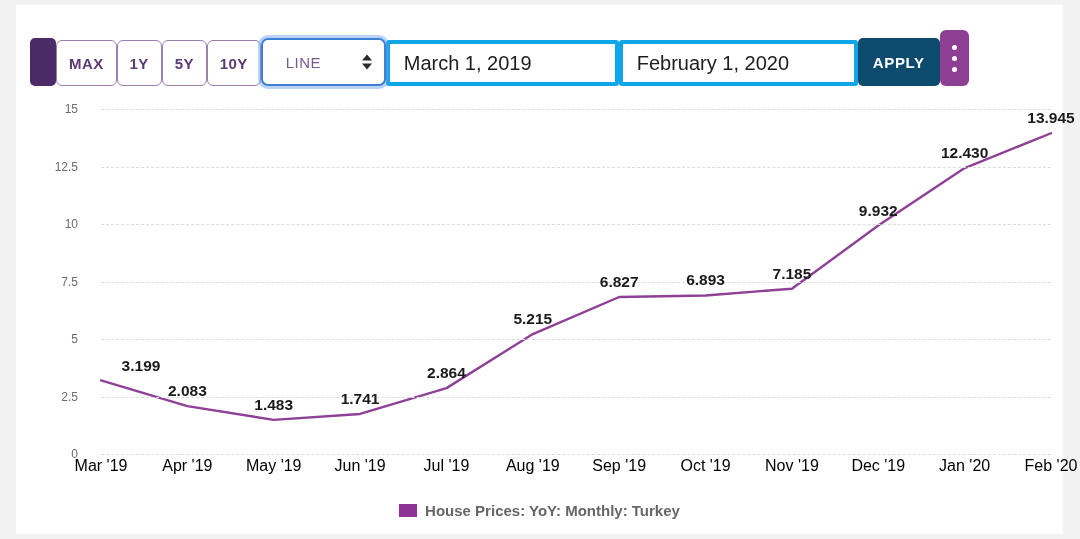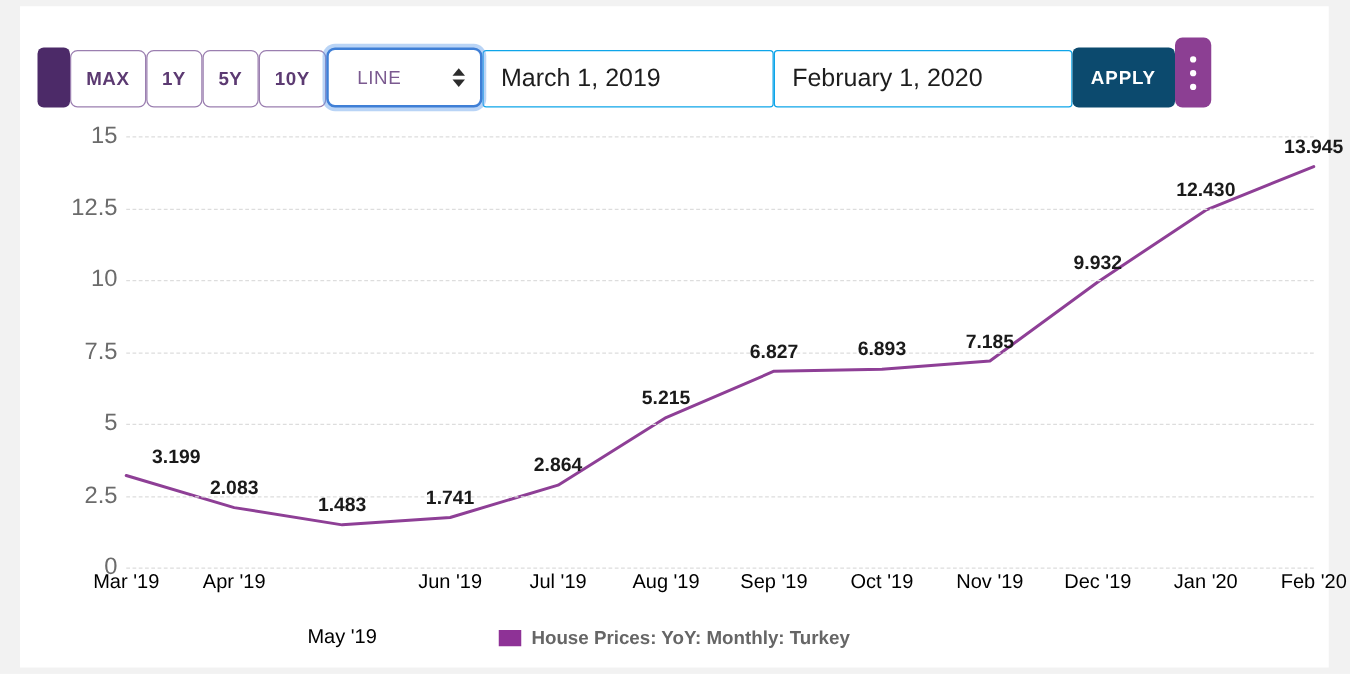--- a/index.html
+++ b/index.html
@@ -89,21 +89,21 @@
   .tri-up, .tri-down {
     width: 0; height: 0;
     border-left: 5px solid transparent;
     border-right: 5px solid transparent;
   }
   .tri-up { border-bottom: 6px solid #2c2c2c; }
   .tri-down { border-top: 6px solid #2c2c2c; }
 
   .date-field {
     height: 46px;
-    border: 1px solid #0ea5e9;
+    border: 4px solid #0ea5e9;
     border-radius: 3px;
     background: #ffffff;
     display: flex;
     align-items: center;
     padding: 0 14px;
     font-size: 20px;
     color: #1d1d1d;
     box-sizing: border-box;
     cursor: text;
   }
@@ -160,24 +160,24 @@
   }
   .gridline {
     position: absolute;
     left: 0;
     width: 100%;
     height: 0;
     border-top: 1px dashed #dddddd;
   }
   .ytick {
     position: absolute;
-    right: 0;
+    right: 16px;
     width: 70px;
     text-align: right;
-    font-size: 19px;
+    font-size: 12px;
     color: #6b6b6b;
     transform: translateY(-50%);
   }
   .ytick-col {
     position: absolute;
     left: 0;
     top: 12px;
     width: 78px;
     height: 345px;
   }
@@ -313,21 +313,21 @@
           <div class="pt-label" style="left: 518.182px; top: 181.979px;">6.827</div>
           <div class="pt-label" style="left: 604.545px; top: 180.461px;">6.893</div>
           <div class="pt-label" style="left: 690.909px; top: 173.745px;">7.185</div>
           <div class="pt-label" style="left: 777.273px; top: 110.564px;">9.932</div>
           <div class="pt-label" style="left: 863.636px; top: 53.11px;">12.430</div>
           <div class="pt-label" style="left: 950px; top: 18.265px;">13.945</div>
         </div>
       <div class="xtick-row" id="xtick-row">
           <div class="xtick" style="left: 0px;">Mar '19</div>
           <div class="xtick" style="left: 86.3636px;">Apr '19</div>
-          <div class="xtick" style="left: 172.727px; margin-top: 44px;">May '19</div>
+          <div class="xtick" style="left: 172.727px;">May '19</div>
           <div class="xtick" style="left: 259.091px;">Jun '19</div>
           <div class="xtick" style="left: 345.455px;">Jul '19</div>
           <div class="xtick" style="left: 431.818px;">Aug '19</div>
           <div class="xtick" style="left: 518.182px;">Sep '19</div>
           <div class="xtick" style="left: 604.545px;">Oct '19</div>
           <div class="xtick" style="left: 690.909px;">Nov '19</div>
           <div class="xtick" style="left: 777.273px;">Dec '19</div>
           <div class="xtick" style="left: 863.636px;">Jan '20</div>
           <div class="xtick" style="left: 950px;">Feb '20</div>
         </div>

